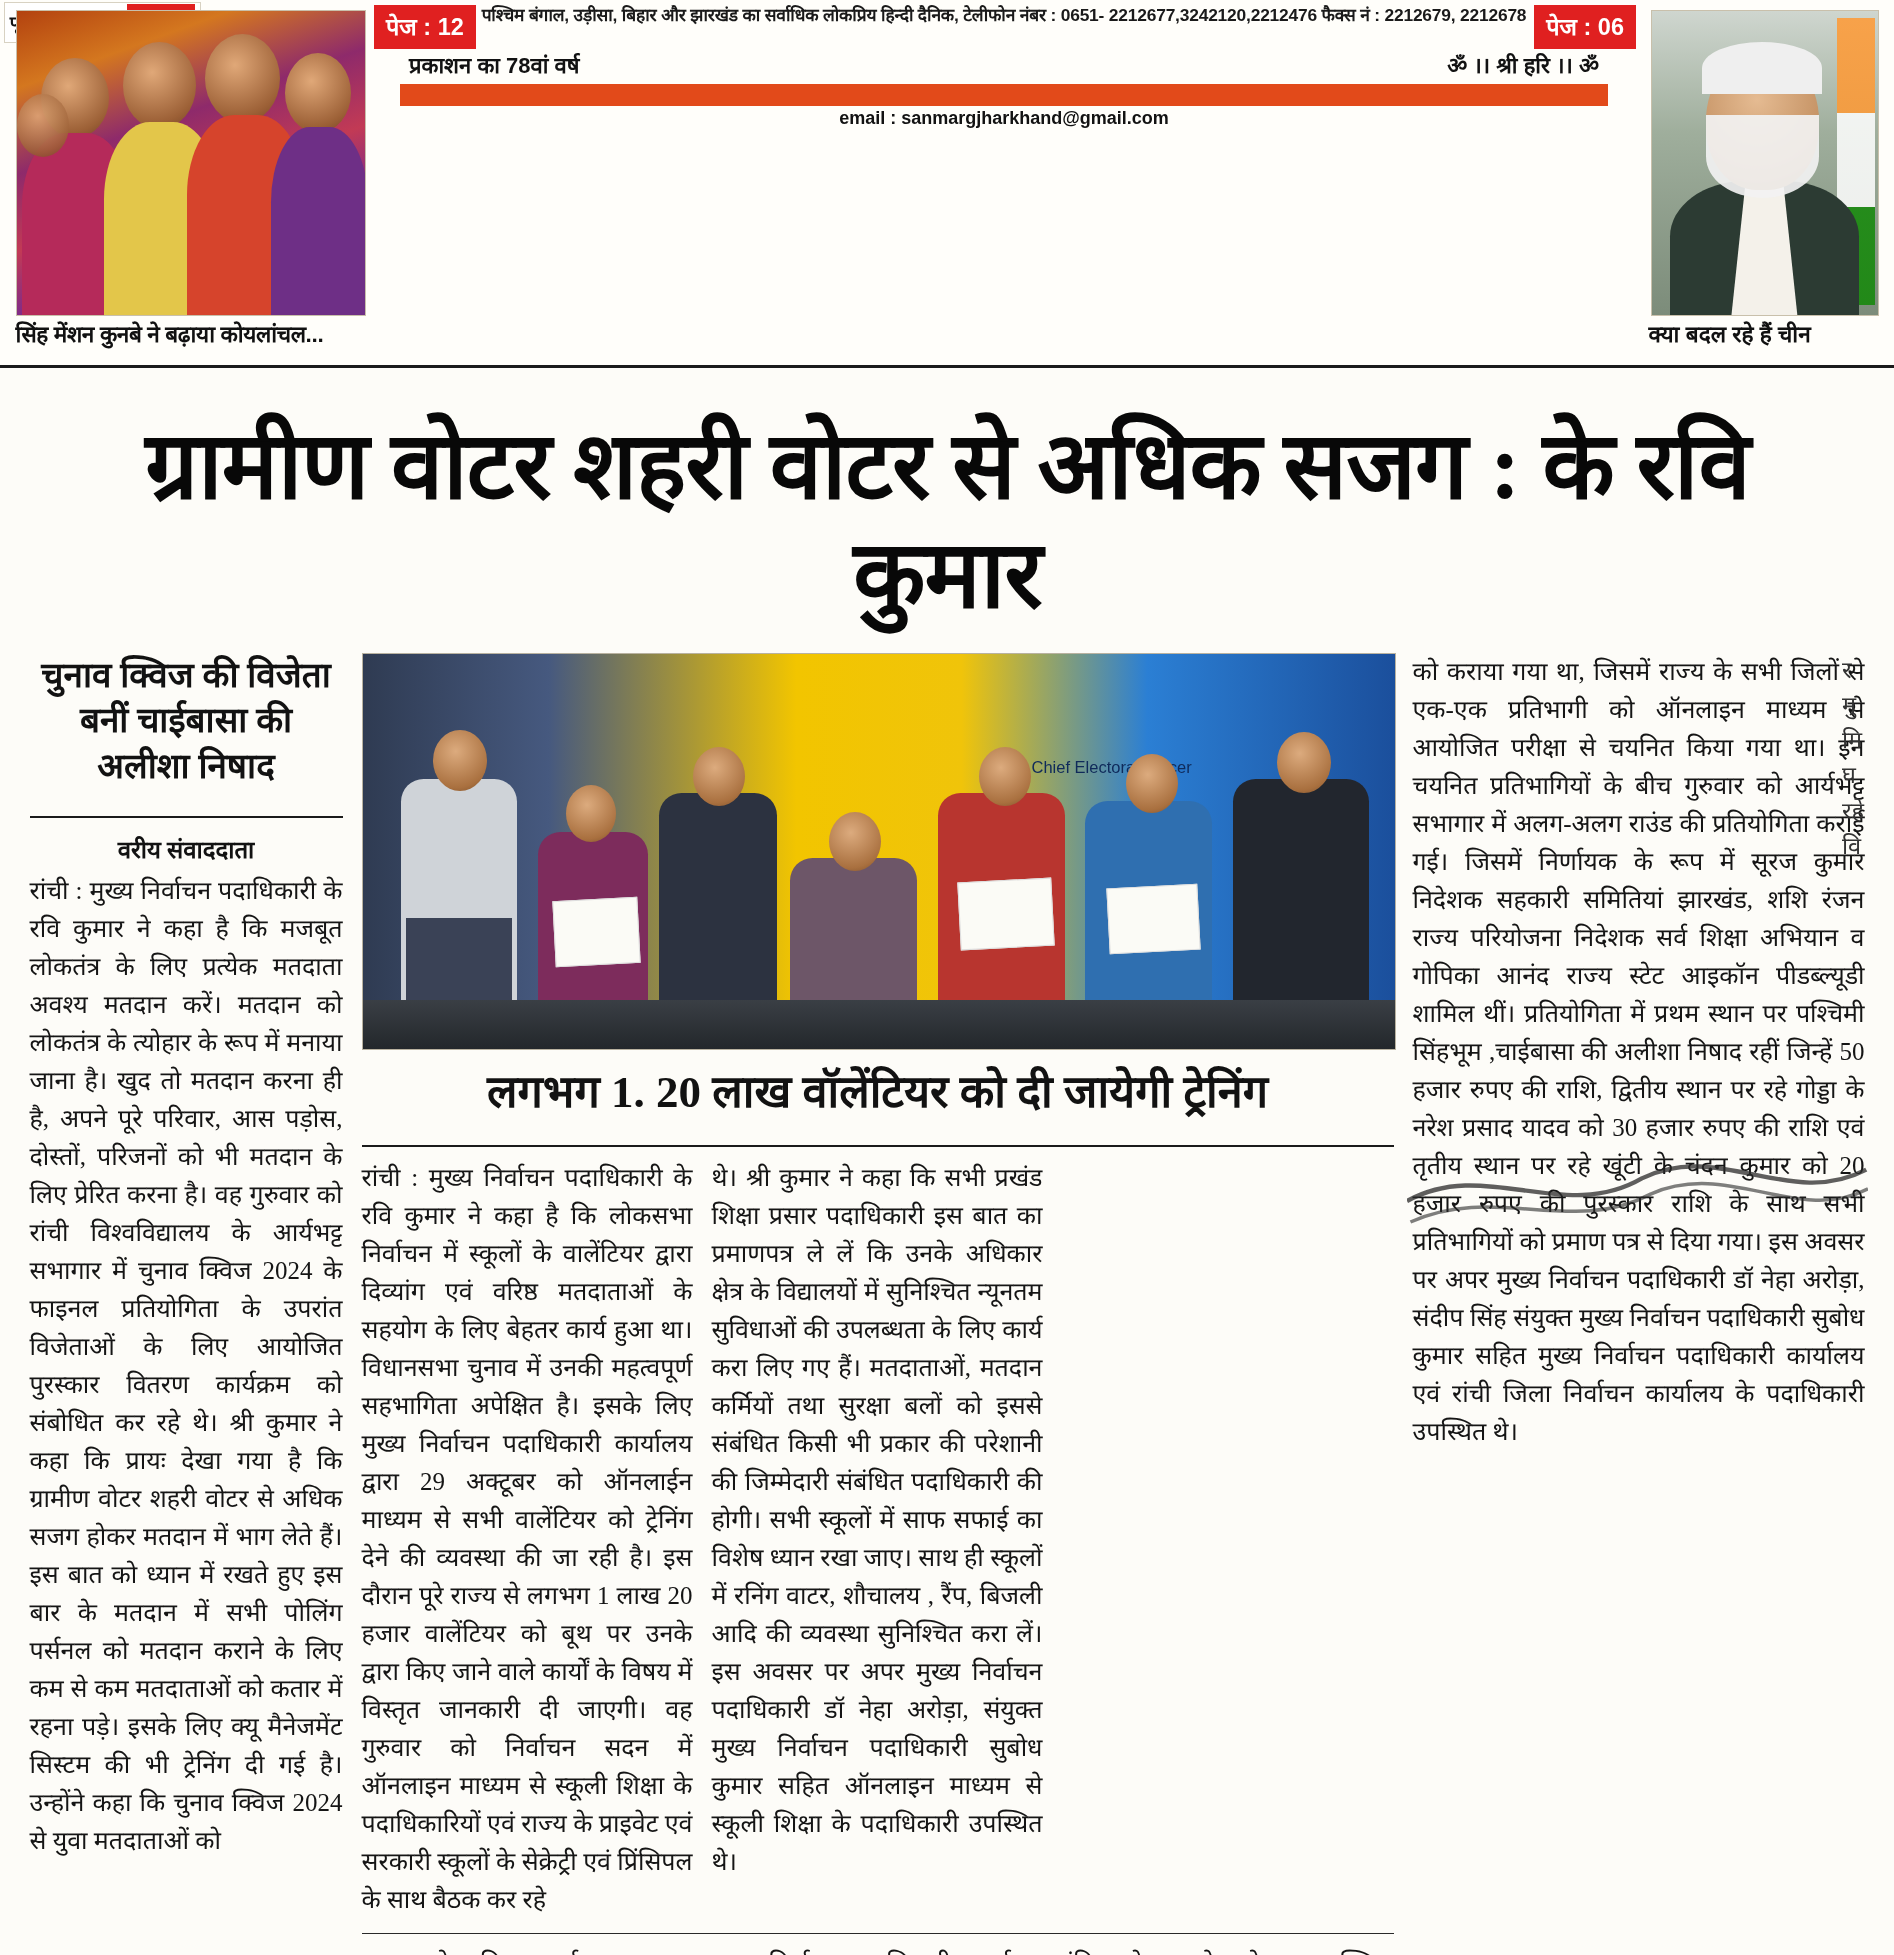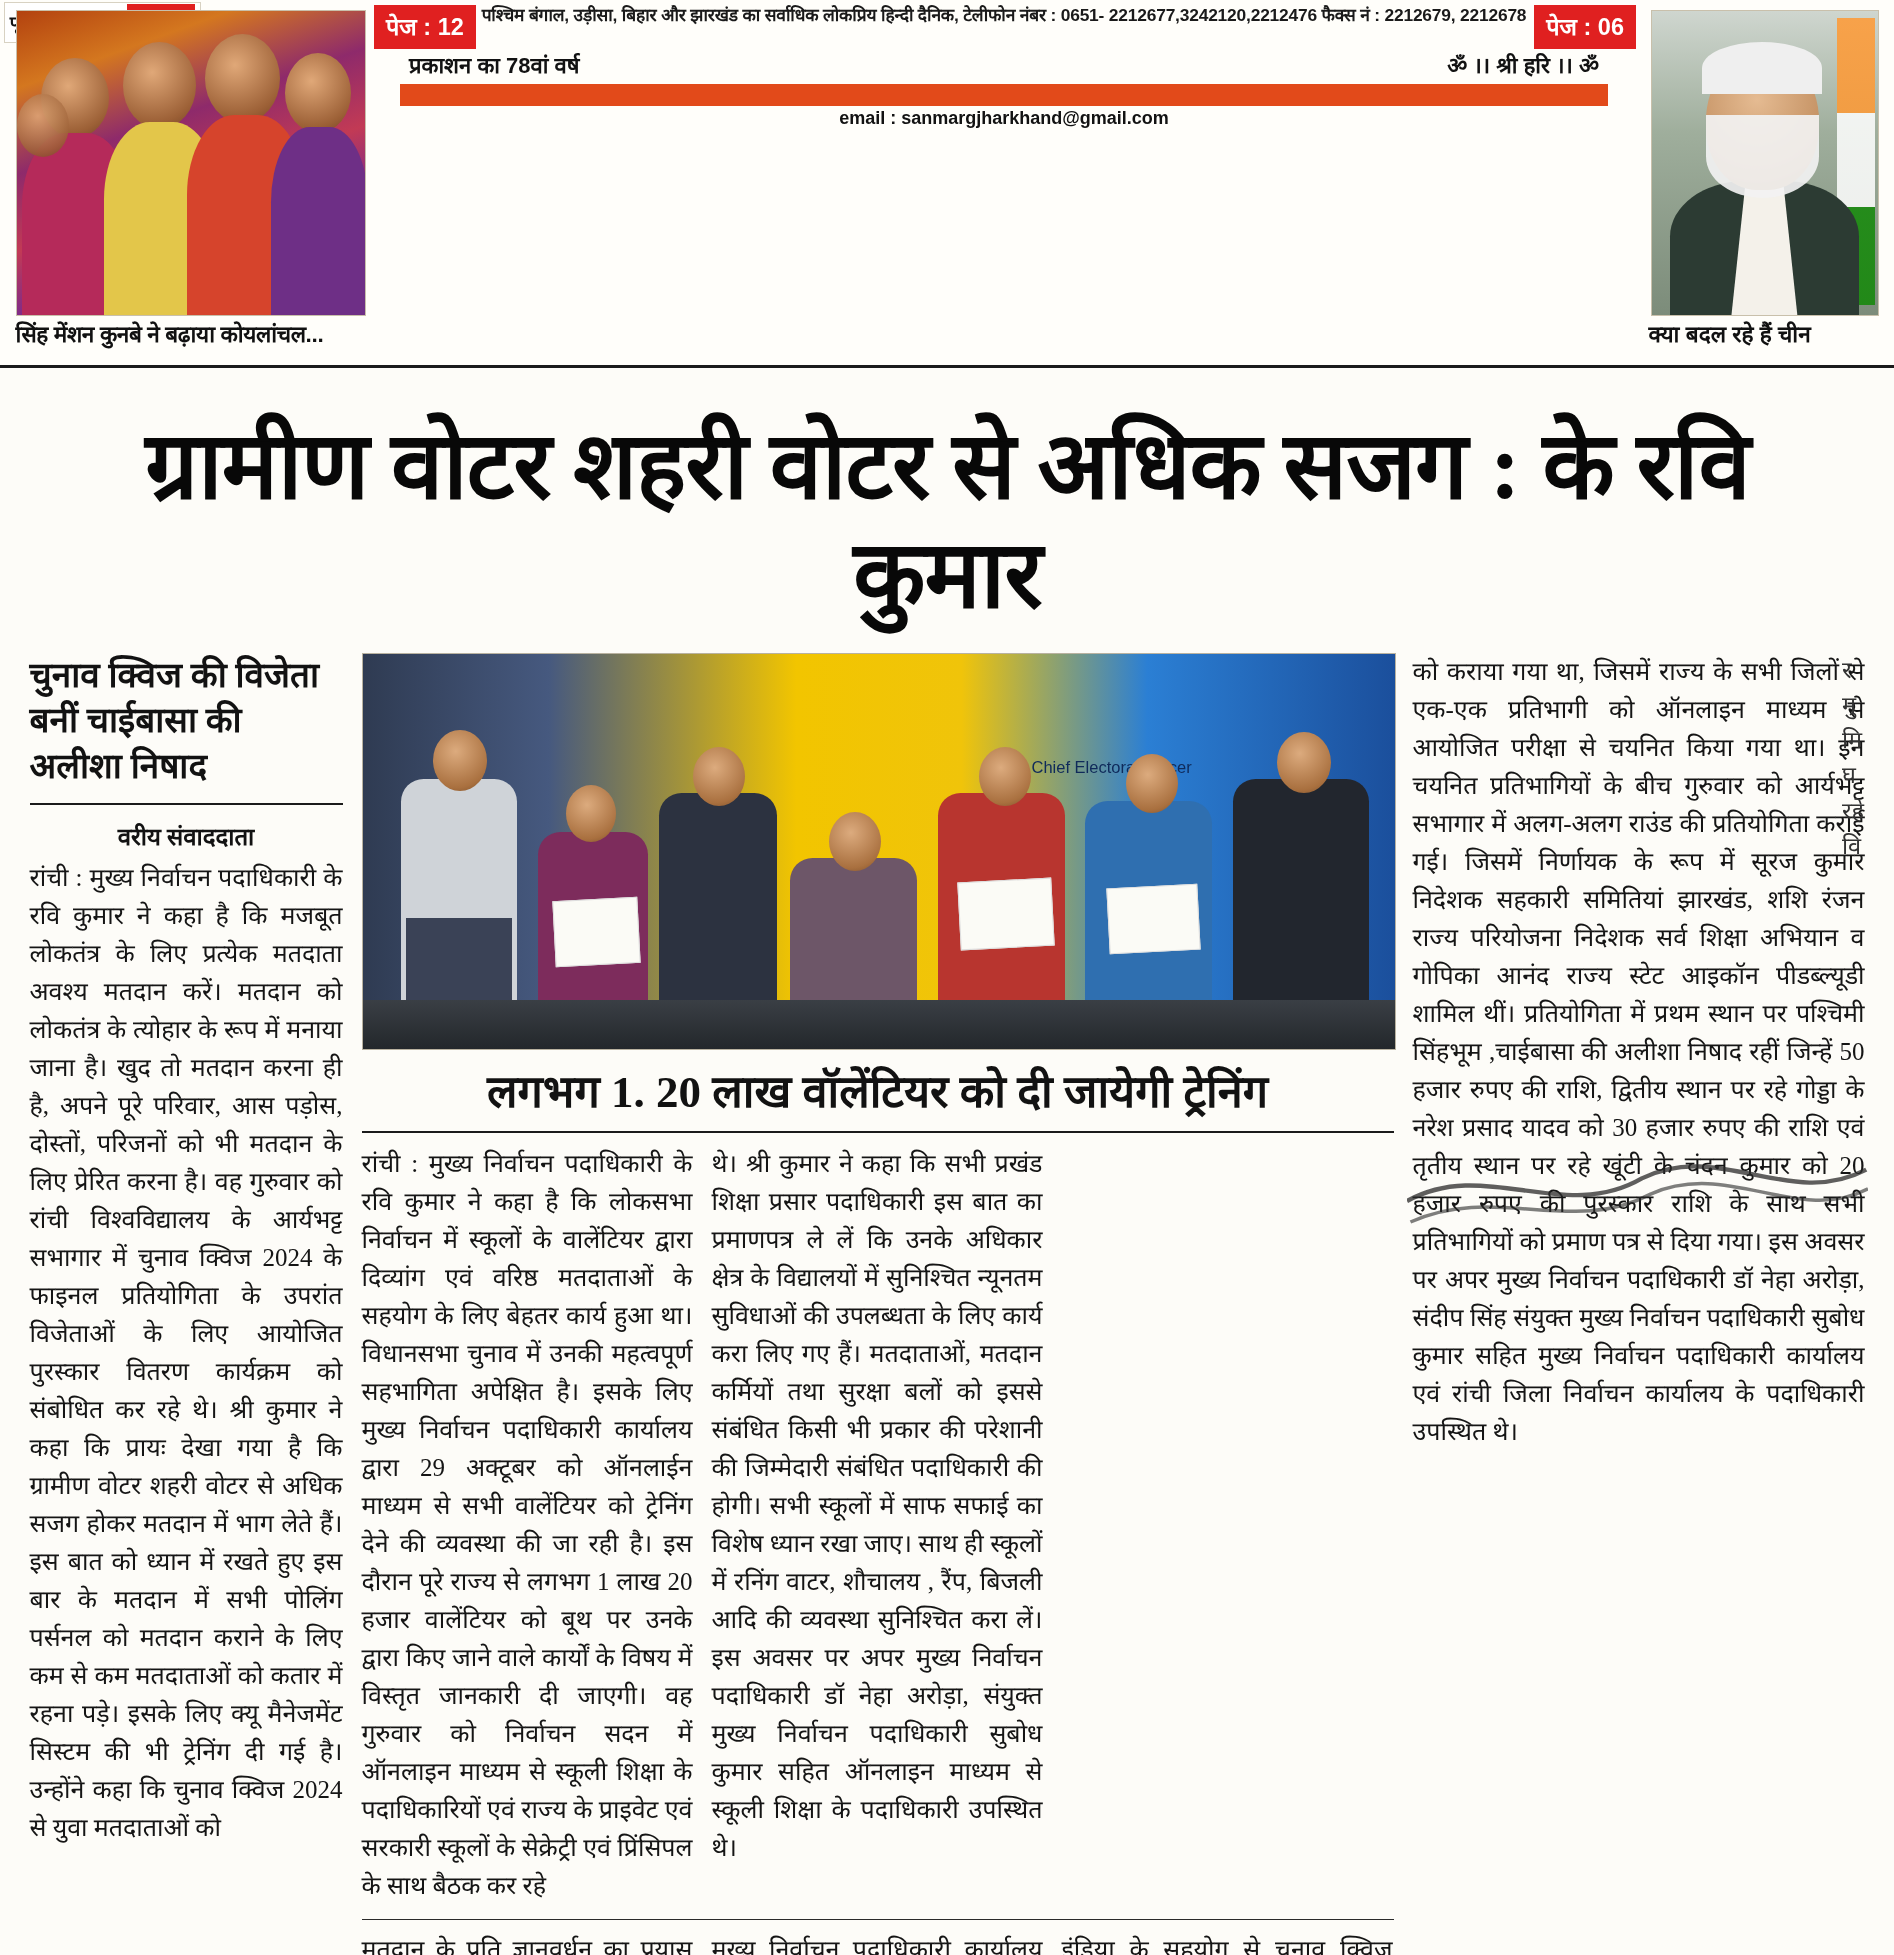--- a/index.html
+++ b/index.html
@@ -223,22 +223,23 @@
   .col-left { width: 313px; }
   .col-mid { width: 1032px; }
   .col-right { width: 452px; position: relative; }
 
   .sub-headline {
     font-family: "Liberation Serif", serif;
     font-weight: bold;
     font-size: 35px;
     line-height: 1.3;
     border-bottom: 2.6px solid #1b1b1b;
-    padding-bottom: 14px;
+    padding-bottom: 27px;
     margin-bottom: 14px;
+    text-align: center;
   }
   .byline {
     text-align: center;
     font-family: "Liberation Serif", serif;
     font-weight: bold;
     font-size: 24px;
     margin: 7px 0 7px 0;
   }
   .body-text {
     font-family: "Liberation Serif", serif;
@@ -298,21 +299,21 @@
     height: 49px;
     background: linear-gradient(180deg,#3a3f45,#23272b);
   }
   .mid-headline {
     font-family: "Liberation Serif", serif;
     font-weight: bold;
     font-size: 45px;
     line-height: 1.2;
     margin: 15.6px 0 3.5px 0;
     border-bottom: 2.6px solid #1b1b1b;
-    padding-bottom: 12px;
+    padding-bottom: 26px;
     text-align: center;
   }
   .three-col {
     display: flex;
     gap: 19px;
     margin-top: 12px;
   }
   .three-col .c { width: 331px; }
   .bottom-strip {
     display: flex;

